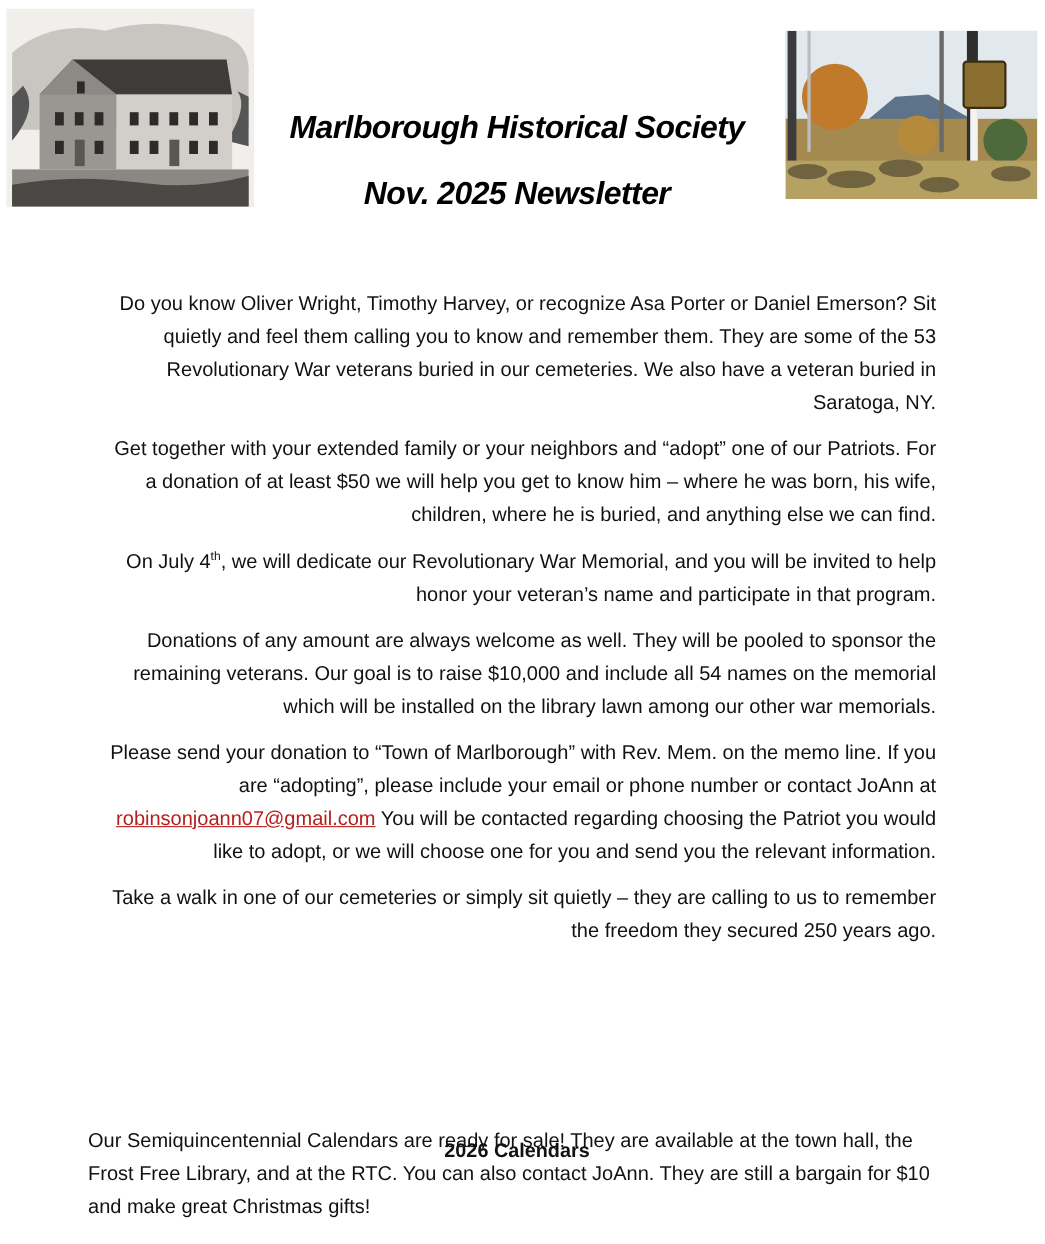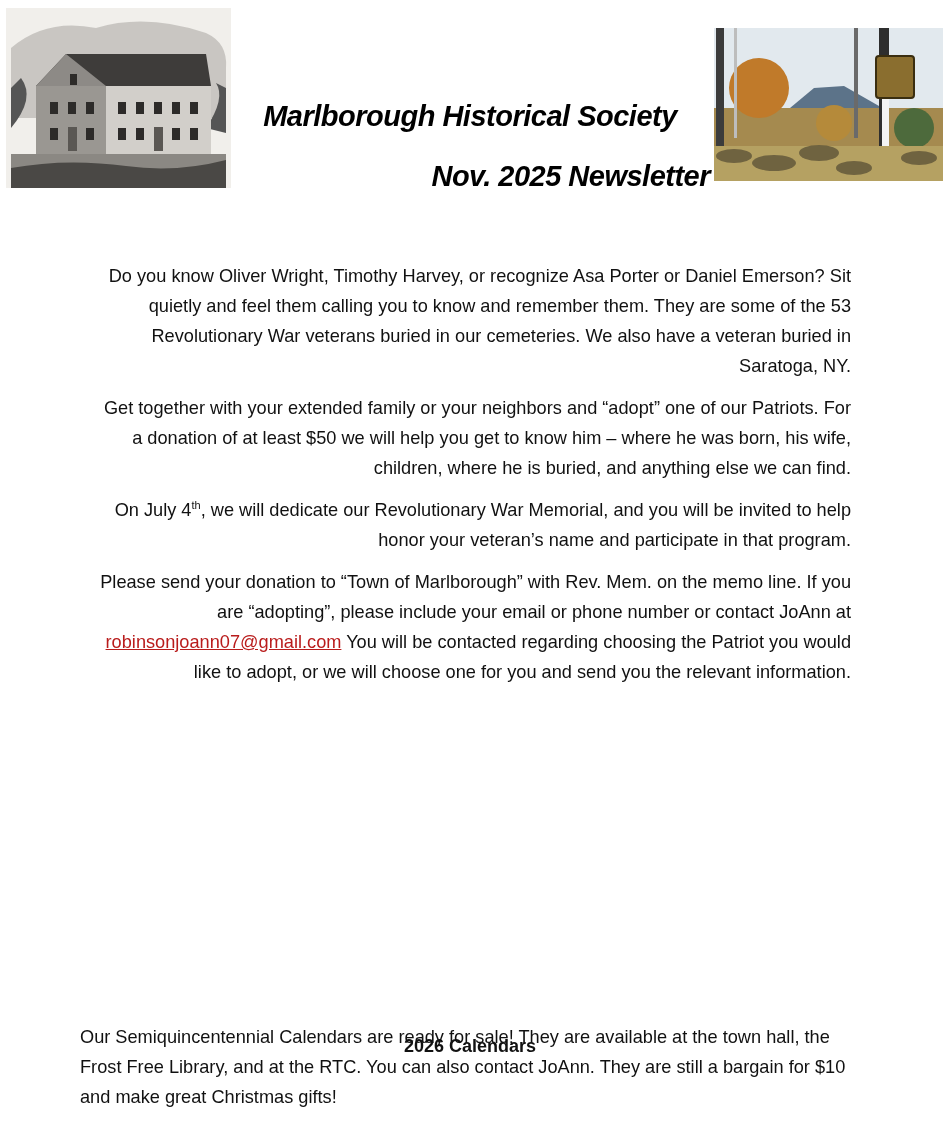--- a/index.html
+++ b/index.html
@@ -2,21 +2,21 @@
 <html><head>
 <meta charset="utf-8">
 <style>
   html, body { margin: 0; padding: 0; background: #ffffff; }
   body { width: 950px; height: 1131px; position: relative; overflow: hidden; font-family: "Liberation Sans", sans-serif; color: #111; }
   .header-img { position: absolute; overflow: hidden; }
   #img-left { left: 6px; top: 8px; width: 225px; height: 180px; background: #eceae6; }
   #img-right { left: 714px; top: 28px; width: 229px; height: 153px; background: #cfd9e3; }
   .title-line { position: absolute; left: 230px; width: 480px; text-align: center; font-weight: bold; font-style: italic; font-size: 29px; color: #000; font-family: Liberation Sans, sans-serif; letter-spacing: -0.5px; }
   #title1 { top: 100px; }
-  #title2 { top: 160px; text-align: right; }
+  #title2 { top: 160px; }
   .body-text { position: absolute; left: 91px; width: 760px; font-size: 18.2px; line-height: 30px; color: #111; font-family: "Liberation Sans", sans-serif; }
   .para { margin: 0 0 12px 0; text-align: right; }
   a.email { color: #b91c1c; }
   sup { font-size: 11px; line-height: 0; vertical-align: super; }
   .section-title { position: absolute; left: 0; width: 940px; top: 1036px; text-align: center; font-weight: bold; font-size: 18px; }
   .section-body { position: absolute; left: 80px; width: 780px; top: 1022px; text-align: left; font-size: 18.2px; line-height: 30px; }
 </style>
 </head>
 <body>
 
@@ -79,17 +79,19 @@
   </svg>
 </div>
 
 <div class="title-line" id="title1">Marlborough Historical Society</div>
 <div class="title-line" id="title2">Nov. 2025 Newsletter</div>
 
 <div class="body-text" style="top:261px;">
   <p class="para">Do you know Oliver Wright, Timothy Harvey, or recognize Asa Porter or Daniel Emerson? Sit quietly and feel them calling you to know and remember them. They are some of the 53 Revolutionary War veterans buried in our cemeteries. We also have a veteran buried in Saratoga, NY.</p>
   <p class="para">Get together with your extended family or your neighbors and “adopt” one of our Patriots. For a donation of at least $50 we will help you get to know him – where he was born, his wife, children, where he is buried, and anything else we can find.</p>
   <p class="para"><span>On July 4</span><sup>th</sup><span>, we will dedicate our Revolutionary War Memorial, and you will be invited to help honor your veteran’s name and participate in that program.</span></p>
+  <p class="para">Donations of any amount are always welcome as well. They will be pooled to sponsor the remaining veterans. Our goal is to raise $10,000 and include all 54 names on the memorial which will be installed on the library lawn among our other war memorials.</p>
   <p class="para"><span>Please send your donation to “Town of Marlborough” with Rev. Mem. on the memo line. If you are “adopting”, please include your email or phone number or contact JoAnn at </span><a class="email" href="#">robinsonjoann07@gmail.com</a><span>  You will be contacted regarding choosing the Patriot you would like to adopt, or we will choose one for you and send you the relevant information.</span></p>
+  <p class="para">Take a walk in one of our cemeteries or simply sit quietly – they are calling to us to remember the freedom they secured 250 years ago.</p>
 </div>
 
 <div class="section-title">2026 Calendars</div>
 <div class="section-body">Our Semiquincentennial Calendars are ready for sale! They are available at the town hall, the Frost Free Library, and at the RTC. You can also contact JoAnn. They are still a bargain for $10 and make great Christmas gifts!</div>
 
 </body></html>

